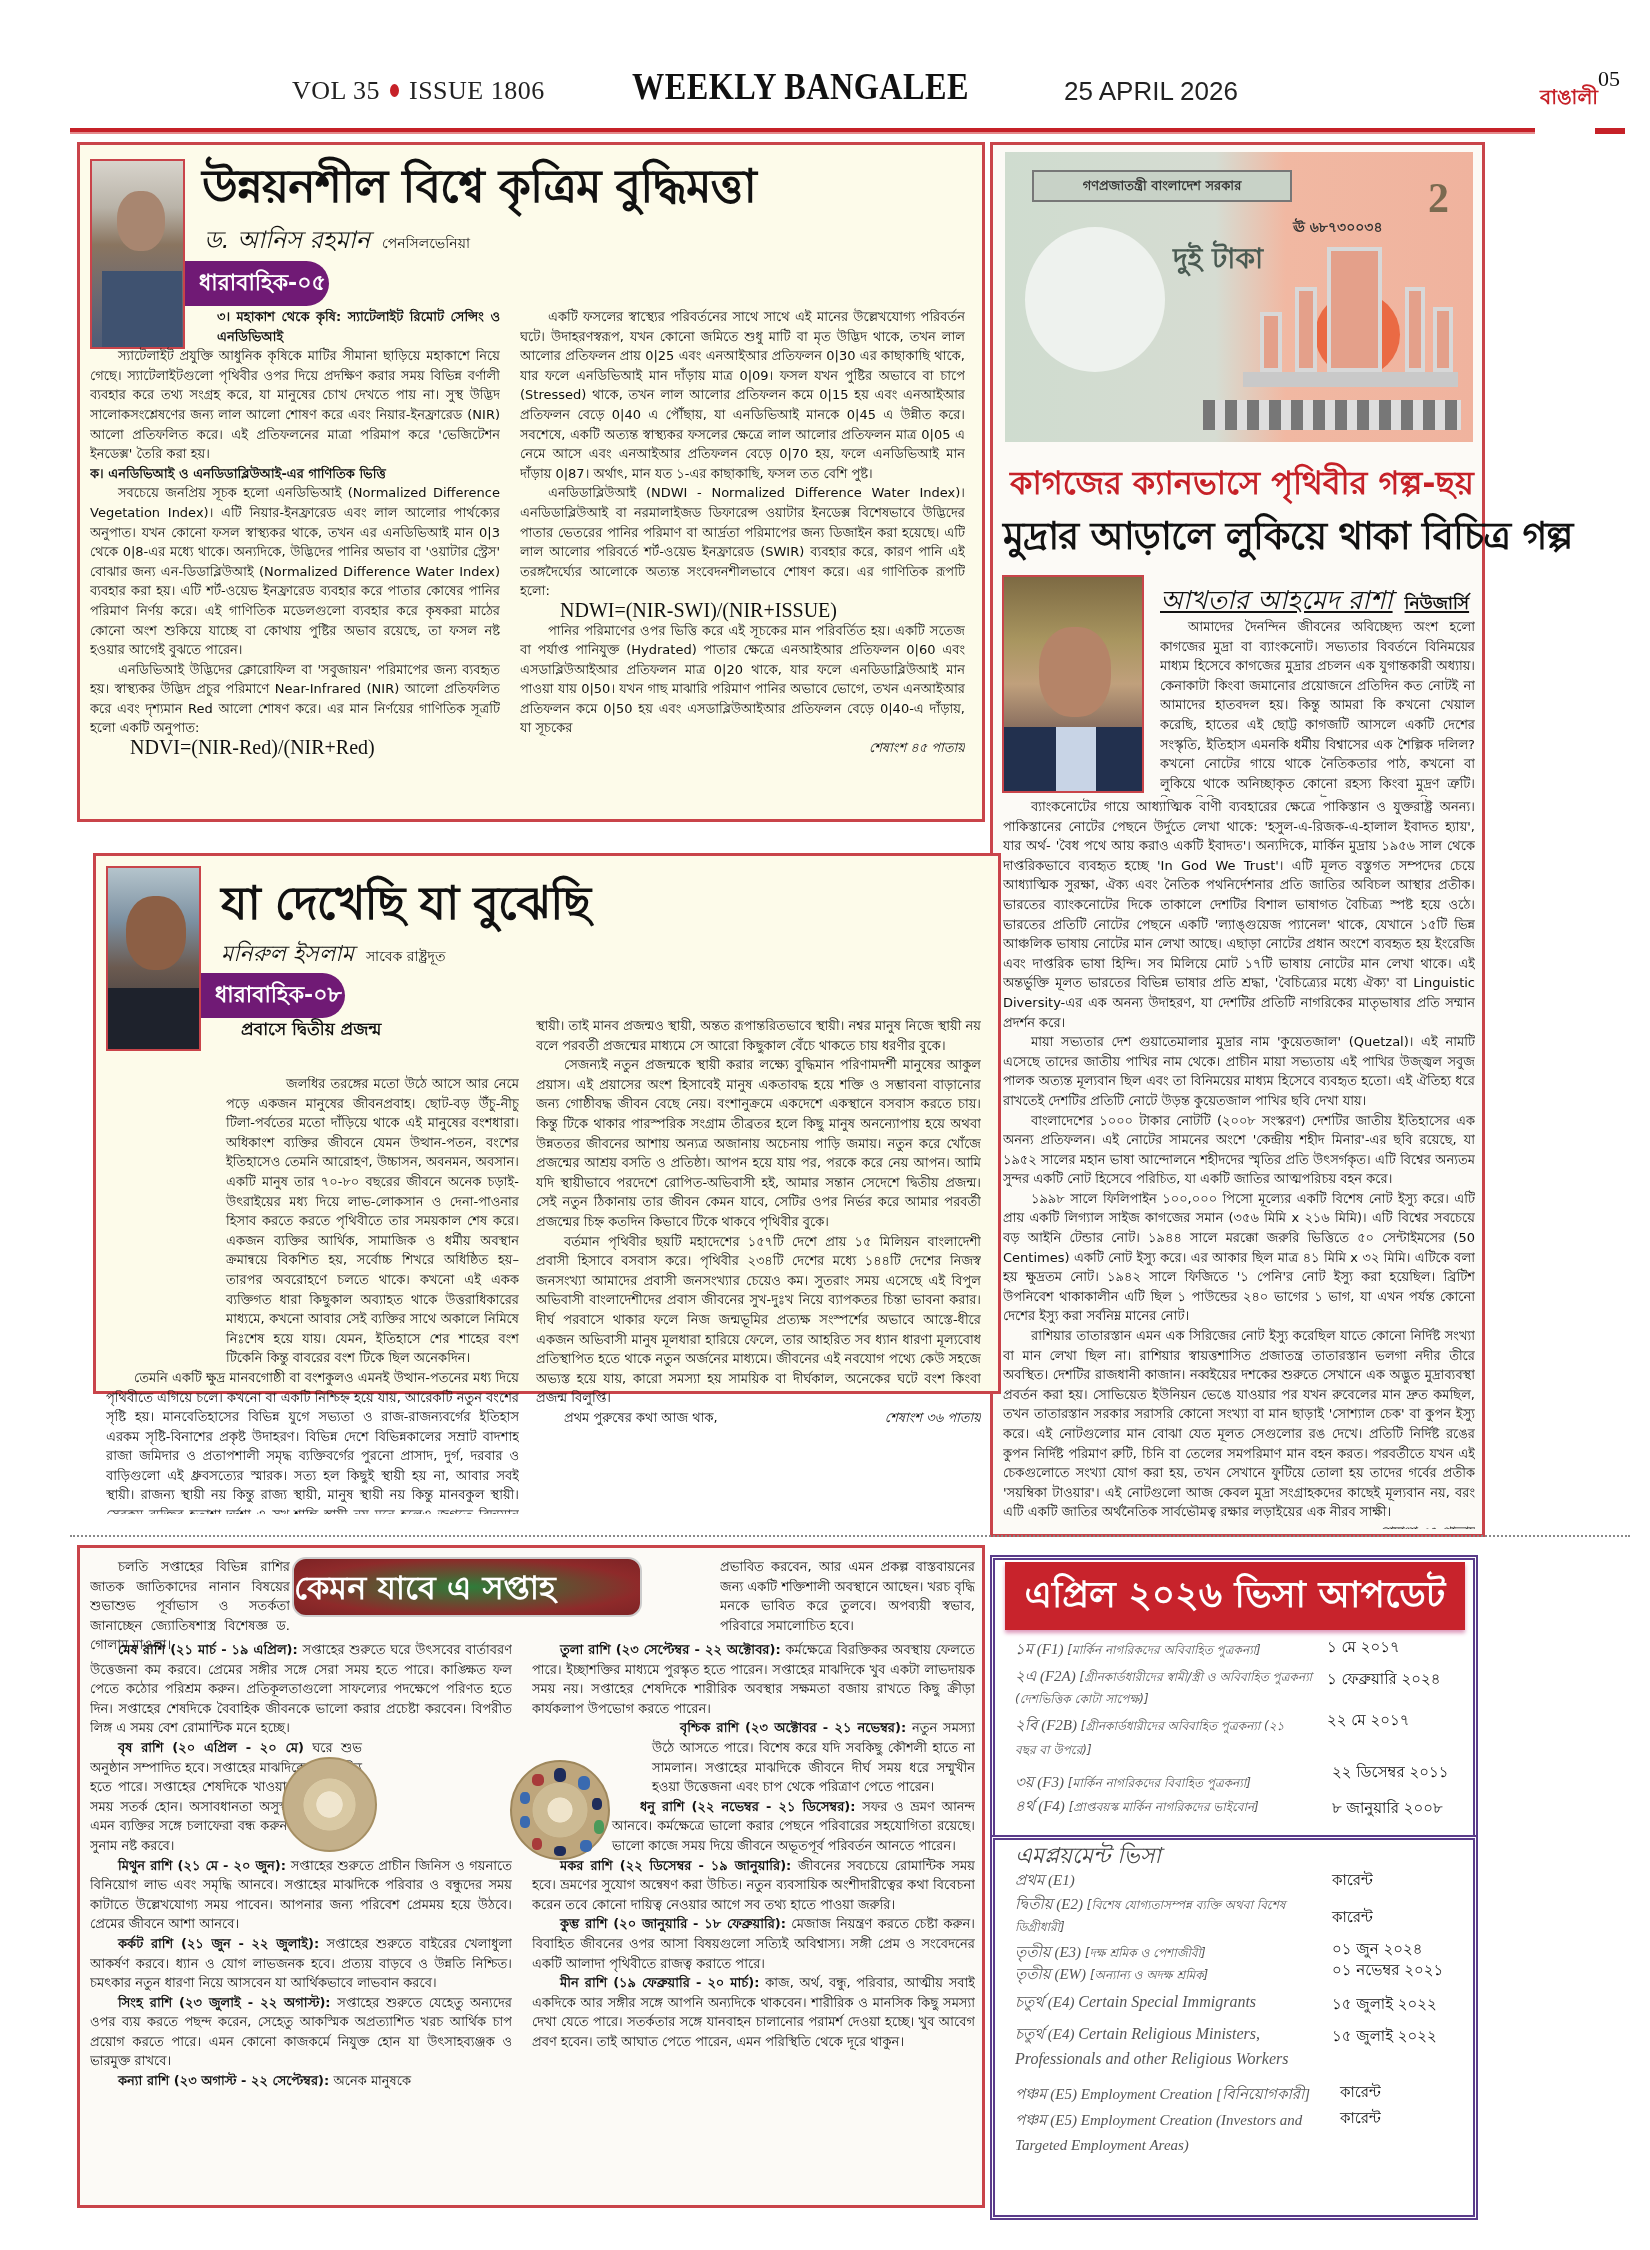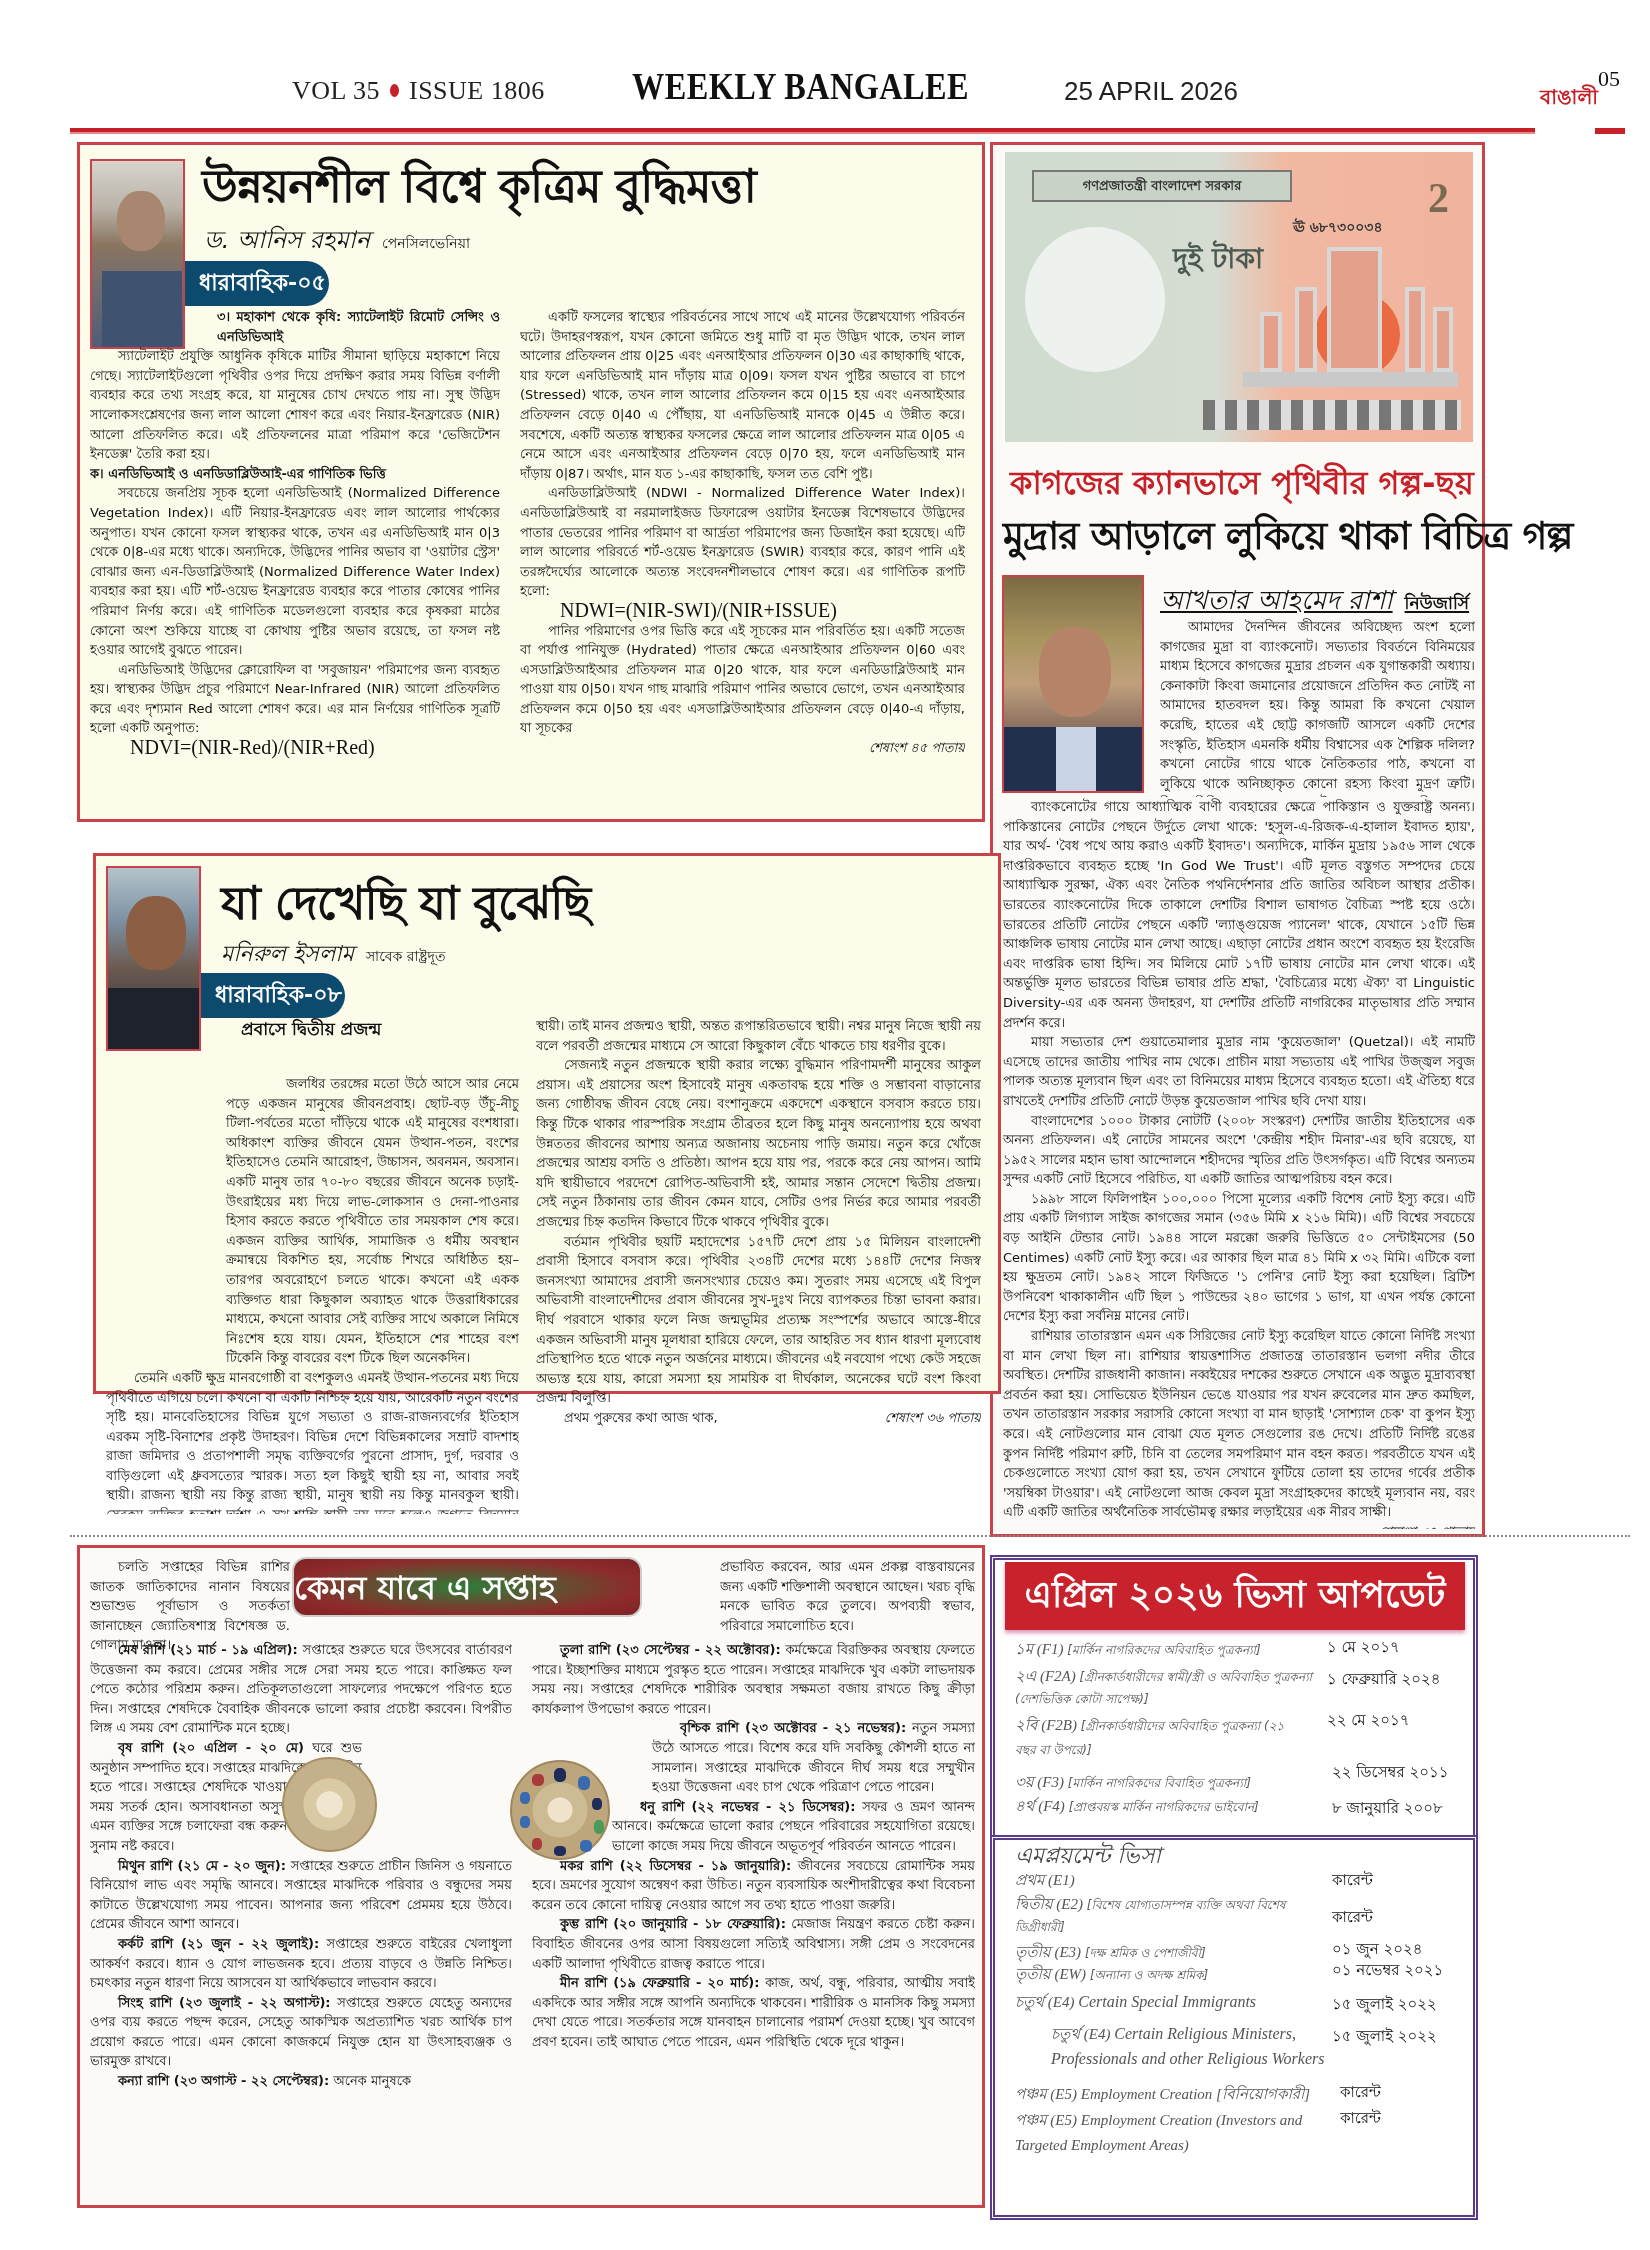--- a/index.html
+++ b/index.html
@@ -14,21 +14,21 @@
   .mast .pg{position:absolute;left:1598px;top:6px;font-family:"Liberation Serif",serif;font-size:22px}
   .rule{position:absolute;left:70px;top:128px;width:1465px;height:6px;background:#c62128;border-bottom:2px solid #e48a8c}
   .rule2{position:absolute;left:1595px;top:128px;width:30px;height:6px;background:#c62128}
   
   .box{position:absolute;border:3px solid #c9444a;background:#fdfbea}
   .box.white{background:#fcfaf6}
   .photo{position:absolute;border:2px solid #c9444a;overflow:hidden}
   .headline{position:absolute;font-family:"DejaVu Serif",serif;font-weight:bold;color:#111;white-space:nowrap;letter-spacing:-1px}
   .byline{position:absolute;font-family:"DejaVu Sans",sans-serif;font-style:italic;white-space:nowrap}
   .byline small{font-style:normal;font-size:14px;margin-left:12px}
-  .series{position:absolute;background:#0c4a6e;color:#fff;font-weight:bold;font-size:22px;padding:4px 14px;border-radius:0 28px 28px 0;white-space:nowrap}
+  .series{position:absolute;background:#701a75;color:#fff;font-weight:bold;font-size:22px;padding:4px 14px;border-radius:0 28px 28px 0;white-space:nowrap}
   .txt{position:absolute;font-size:13px;line-height:19.6px;text-align:justify;color:#111;overflow:hidden}
   .txt p{text-indent:28px}
   .sub{font-weight:bold;text-indent:0 !important}
   .formula{font-family:"Liberation Serif",serif;font-size:20px;padding-left:40px;text-indent:0 !important}
   .cont{font-style:italic;text-align:right;display:block}
   .dotsep{position:absolute;left:70px;width:1560px;border-top:2px dotted #888}
   
   .note{position:absolute;left:1005px;top:152px;width:468px;height:290px;background:linear-gradient(90deg,#cfdccf 0%,#d6dcd2 45%,#f1b8a2 60%,#f0b39e 100%);overflow:hidden}
   .note .band{position:absolute;left:27px;top:18px;width:260px;height:32px;background:#c8d2c7;border:2px solid #777;font-size:13px;color:#333;line-height:28px;text-align:center;font-weight:bold}
   .note .wm{position:absolute;left:20px;top:75px;width:140px;height:145px;border-radius:50%;background:#eef2ee}
@@ -211,20 +211,20 @@
 
 <div class="vrow" style="left:1015px;top:1940px;"><b>তৃতীয় (E3)</b> <span>[দক্ষ শ্রমিক ও পেশাজীবী]</span></div>
 <div class="vdate" style="left:1332px;top:1937px;">০১ জুন ২০২৪</div>
 
 <div class="vrow" style="left:1015px;top:1962px;"><b>তৃতীয় (EW)</b> <span>[অন্যান্য ও অদক্ষ শ্রমিক]</span></div>
 <div class="vdate" style="left:1332px;top:1958px;">০১ নভেম্বর ২০২১</div>
 
 <div class="vrow" style="left:1015px;top:1990px;"><b>চতুর্থ (E4)</b> <b style="font-size:16px">Certain Special Immigrants</b></div>
 <div class="vdate" style="left:1332px;top:1992px;">১৫ জুলাই ২০২২</div>
 
-<div class="vrow" style="left:1015px;top:2022px;width:300px;white-space:normal;line-height:24px;margin-left:36px;"><b>চতুর্থ (E4)</b> <b style="font-size:16px">Certain Religious Ministers, Professionals and other Religious Workers</b></div>
+<div class="vrow" style="left:1015px;top:2022px;width:300px;white-space:normal;line-height:24px;"><b>চতুর্থ (E4)</b> <b style="font-size:16px">Certain Religious Ministers, Professionals and other Religious Workers</b></div>
 <div class="vdate" style="left:1332px;top:2024px;">১৫ জুলাই ২০২২</div>
 
 <div class="vrow" style="left:1015px;top:2082px;"><b>পঞ্চম (E5)</b> <b style="font-size:15px">Employment Creation [বিনিয়োগকারী]</b></div>
 <div class="vdate" style="left:1340px;top:2080px;">কারেন্ট</div>
 
 <div class="vrow" style="left:1015px;top:2108px;width:320px;white-space:normal;line-height:24px;"><b>পঞ্চম (E5)</b> <b style="font-size:15px">Employment Creation (Investors and Targeted Employment Areas)</b></div>
 <div class="vdate" style="left:1340px;top:2106px;">কারেন্ট</div>
 
 </body></html>

